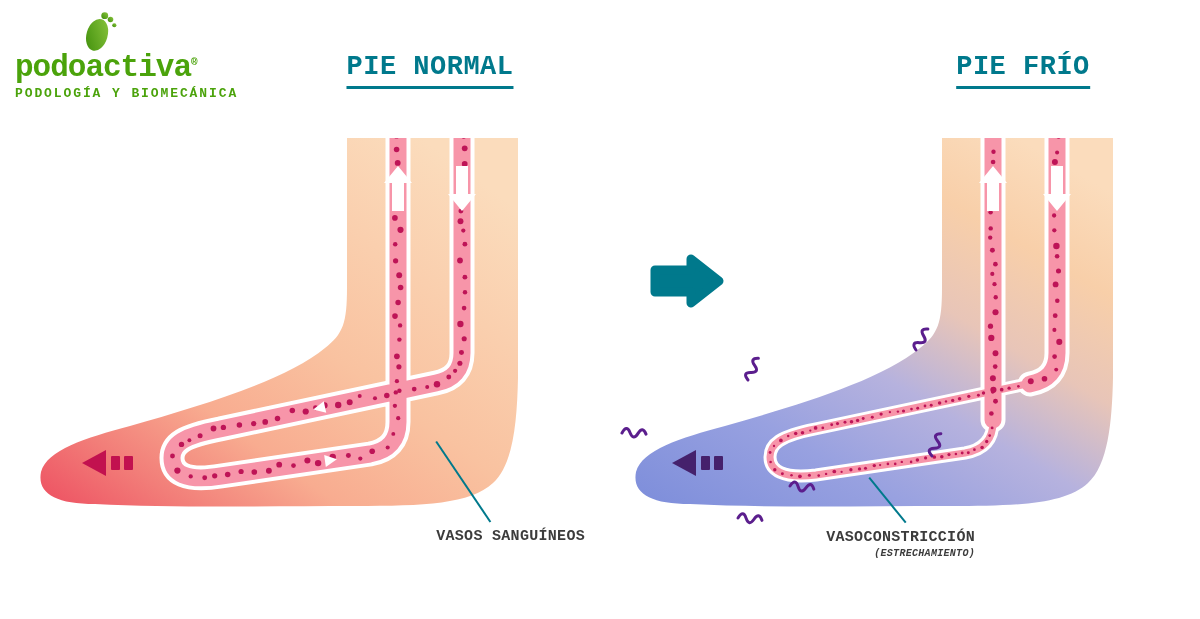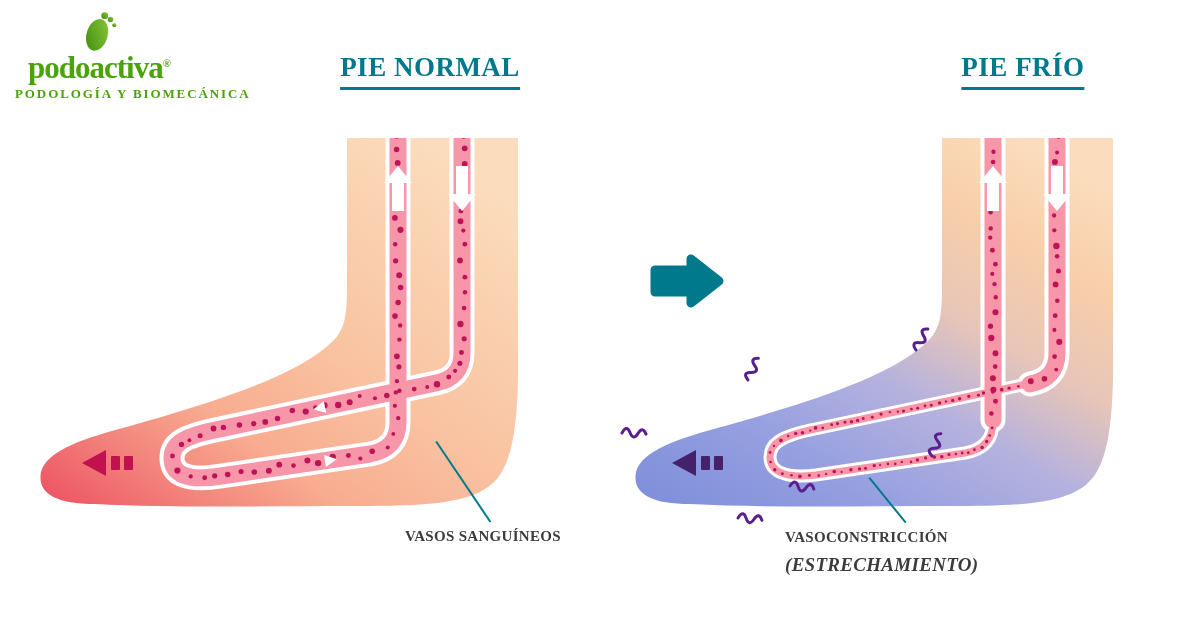--- a/index.html
+++ b/index.html
@@ -7,21 +7,21 @@
     --brand-green:#4BA30B;
     --label-text:#3C3C3C;
     --vessel-pink:#F795A9;
     --blood-dot:#BE1457;
     --toe-arrow-warm:#C2114F;
     --toe-arrow-cold:#45216C;
     --shiver-purple:#5B1E8D;
   }
   body{margin:0}
   .canvas{position:relative;width:1164px;height:619px;background:#ffffff;
-    font-family:Liberation Serif, serif;overflow:hidden}
+    font-family:Liberation Mono, monospace;overflow:hidden}
 
   .logo{position:absolute;left:15px;top:8px;width:168px;text-align:center}
   .logo-icon{display:block;margin:0 auto;width:44px;height:46px}
   .logo-word{font-size:31px;font-weight:bold;color:var(--brand-green);letter-spacing:-1px;line-height:1;margin-top:-2px}
   .logo-word sup{font-size:11px;vertical-align:super}
   .logo-tagline{font-size:13px;font-weight:bold;letter-spacing:1.9px;color:var(--brand-green);margin-top:3px;white-space:nowrap}
 
   .title{position:absolute;top:52px;transform:translateX(-50%);margin:0;
     font-size:27px;font-weight:bold;color:var(--teal);letter-spacing:.5px;
     border-bottom:3px solid var(--teal);padding-bottom:4px;white-space:nowrap}
@@ -31,24 +31,24 @@
   .foot{position:absolute;width:520px;height:400px}
   .foot-left{left:25px;top:138px}
   .foot-right{left:620px;top:138px}
 
   .center-arrow{position:absolute;left:650px;top:250px;width:76px;height:62px}
 
   .pointer{position:absolute;height:2px;background:var(--teal);transform-origin:0 0}
   .pointer-left{left:437px;top:441px;width:97px;transform:rotate(56deg)}
   .pointer-right{left:870px;top:477px;width:58px;transform:rotate(51deg)}
 
-  .caption{position:absolute;text-align:left;color:var(--label-text);font-weight:bold}
+  .caption{position:absolute;text-align:right;color:var(--label-text);font-weight:bold}
   .caption-left{left:405px;top:528px;width:180px;font-size:15px;letter-spacing:.3px}
   .caption-right{left:785px;top:529px;width:190px;font-size:15px;letter-spacing:.3px}
-  .caption-sub{font-size:19px;font-style:italic;font-weight:bold;margin-top:8px}
+  .caption-sub{font-size:10px;font-style:italic;font-weight:bold;margin-top:2px}
 </style>
 </head>
 <body>
 
 <div class="canvas">
 
   <div class="logo">
     <svg class="logo-icon" viewBox="0 0 44 48">
       <defs>
         <linearGradient id="gLogo" x1="0" y1="1" x2="1" y2="0">

